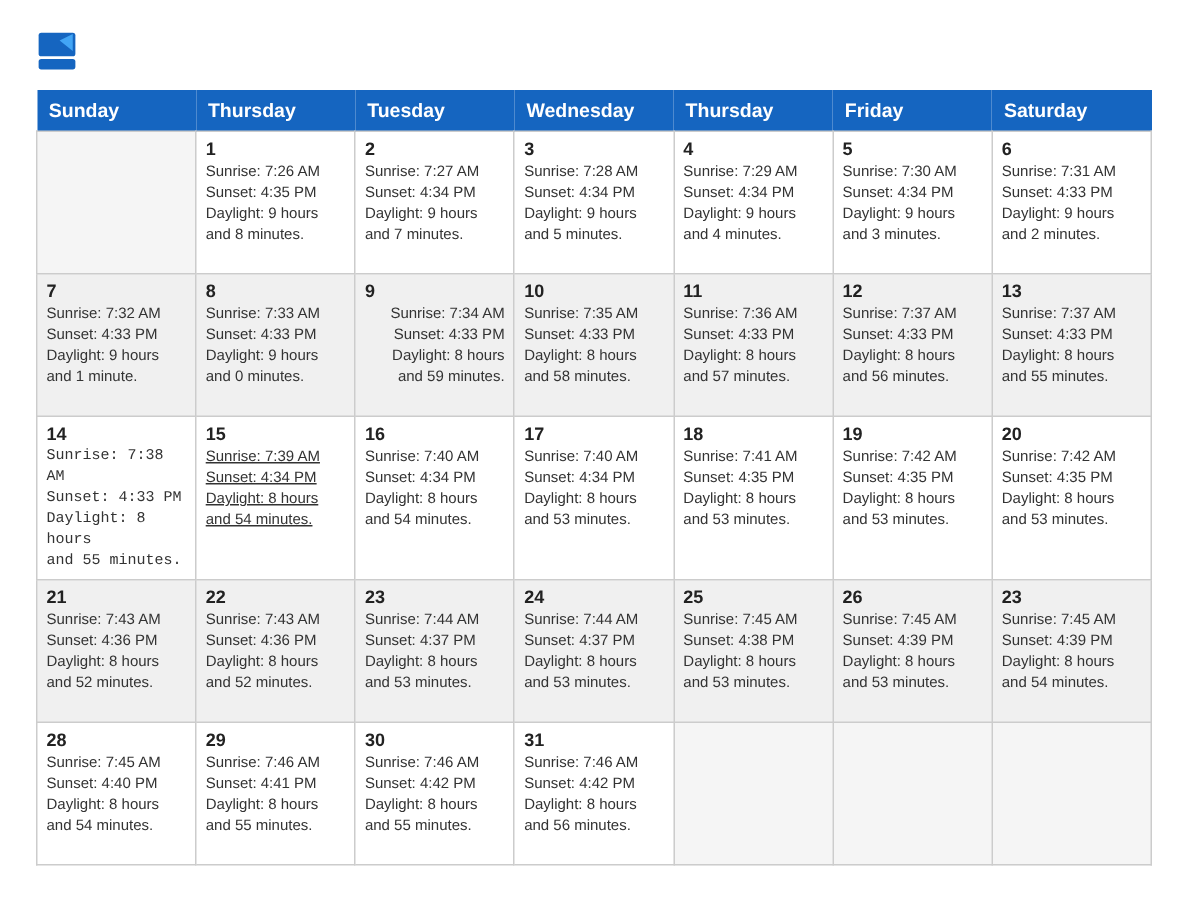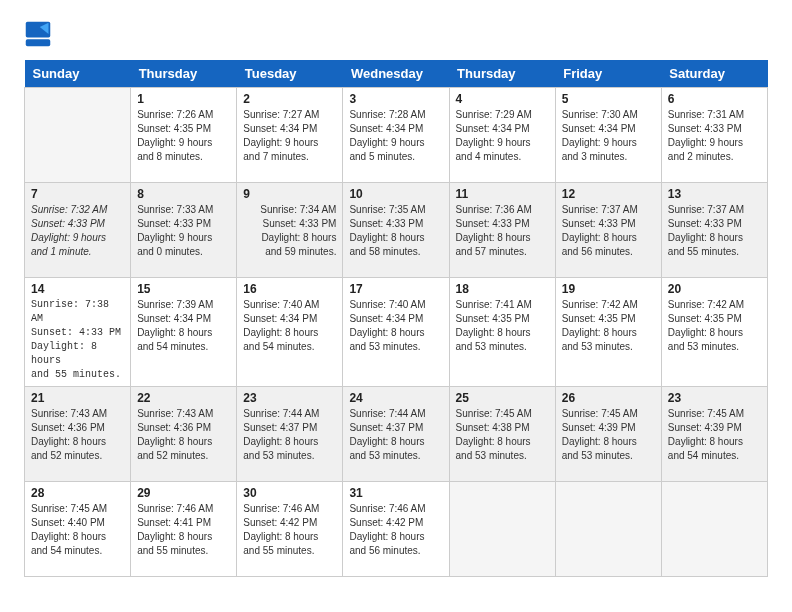--- a/index.html
+++ b/index.html
@@ -162,21 +162,21 @@
           <div class="day-number">6</div>
           <div class="day-info" style="white-space: pre-line;">Sunrise: 7:31 AM
 Sunset: 4:33 PM
 Daylight: 9 hours
 and 2 minutes.</div>
         </td>
       </tr>
       <tr class="row-alt">
         <td>
           <div class="day-number">7</div>
-          <div class="day-info" style="white-space: pre-line; font-style: italic;">Sunrise: 7:32 AM
+          <div class="day-info" style="white-space: pre-line;">Sunrise: 7:32 AM
 Sunset: 4:33 PM
 Daylight: 9 hours
 and 1 minute.</div>
         </td>
         <td>
           <div class="day-number">8</div>
           <div class="day-info" style="white-space: pre-line;">Sunrise: 7:33 AM
 Sunset: 4:33 PM
 Daylight: 9 hours
 and 0 minutes.</div>
@@ -220,21 +220,21 @@
       <tr>
         <td>
           <div class="day-number">14</div>
           <div class="day-info" style="white-space: pre-line; font-family: Liberation Mono, monospace;">Sunrise: 7:38 AM
 Sunset: 4:33 PM
 Daylight: 8 hours
 and 55 minutes.</div>
         </td>
         <td>
           <div class="day-number">15</div>
-          <div class="day-info" style="white-space: pre-line;">Sunrise: 7:39 AM
+          <div class="day-info" style="white-space: pre-line; text-decoration: underline;">Sunrise: 7:39 AM
 Sunset: 4:34 PM
 Daylight: 8 hours
 and 54 minutes.</div>
         </td>
         <td>
           <div class="day-number">16</div>
           <div class="day-info" style="white-space: pre-line;">Sunrise: 7:40 AM
 Sunset: 4:34 PM
 Daylight: 8 hours
 and 54 minutes.</div>

